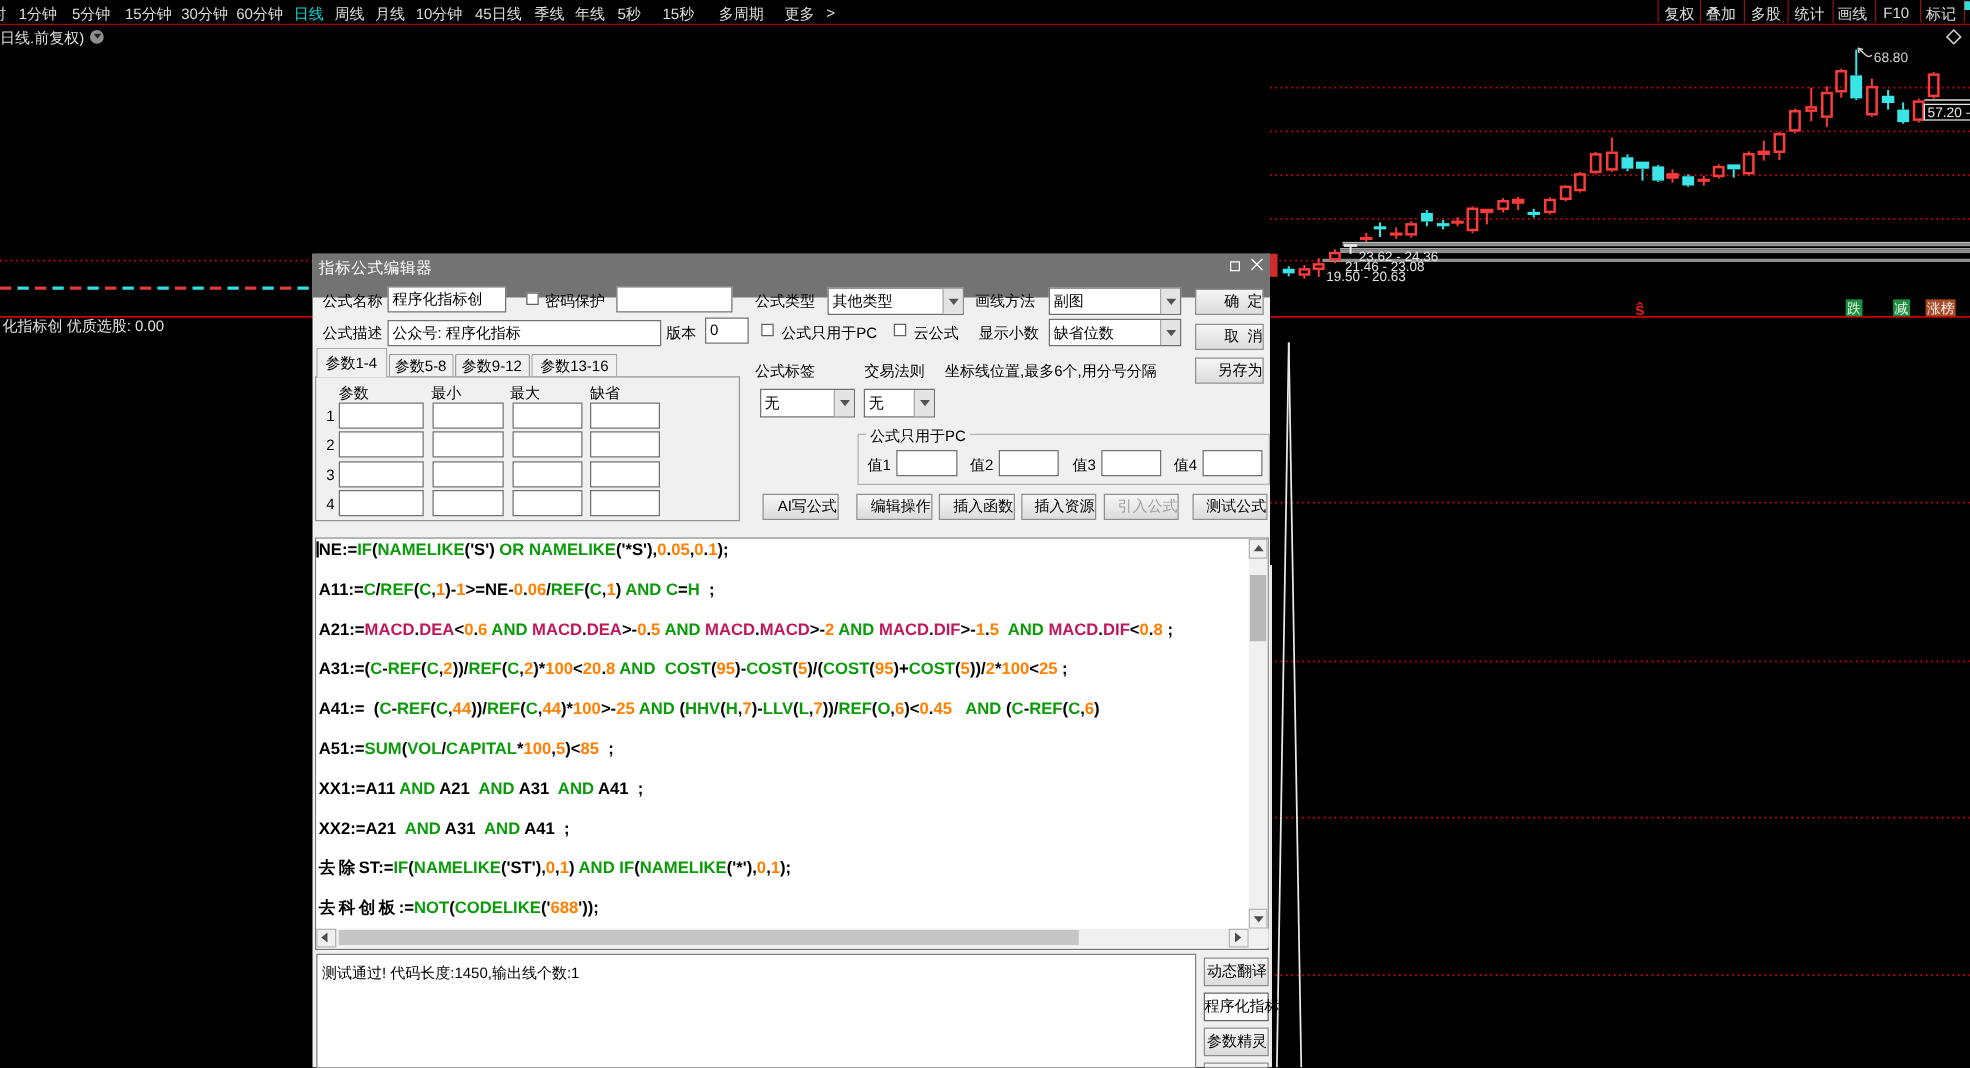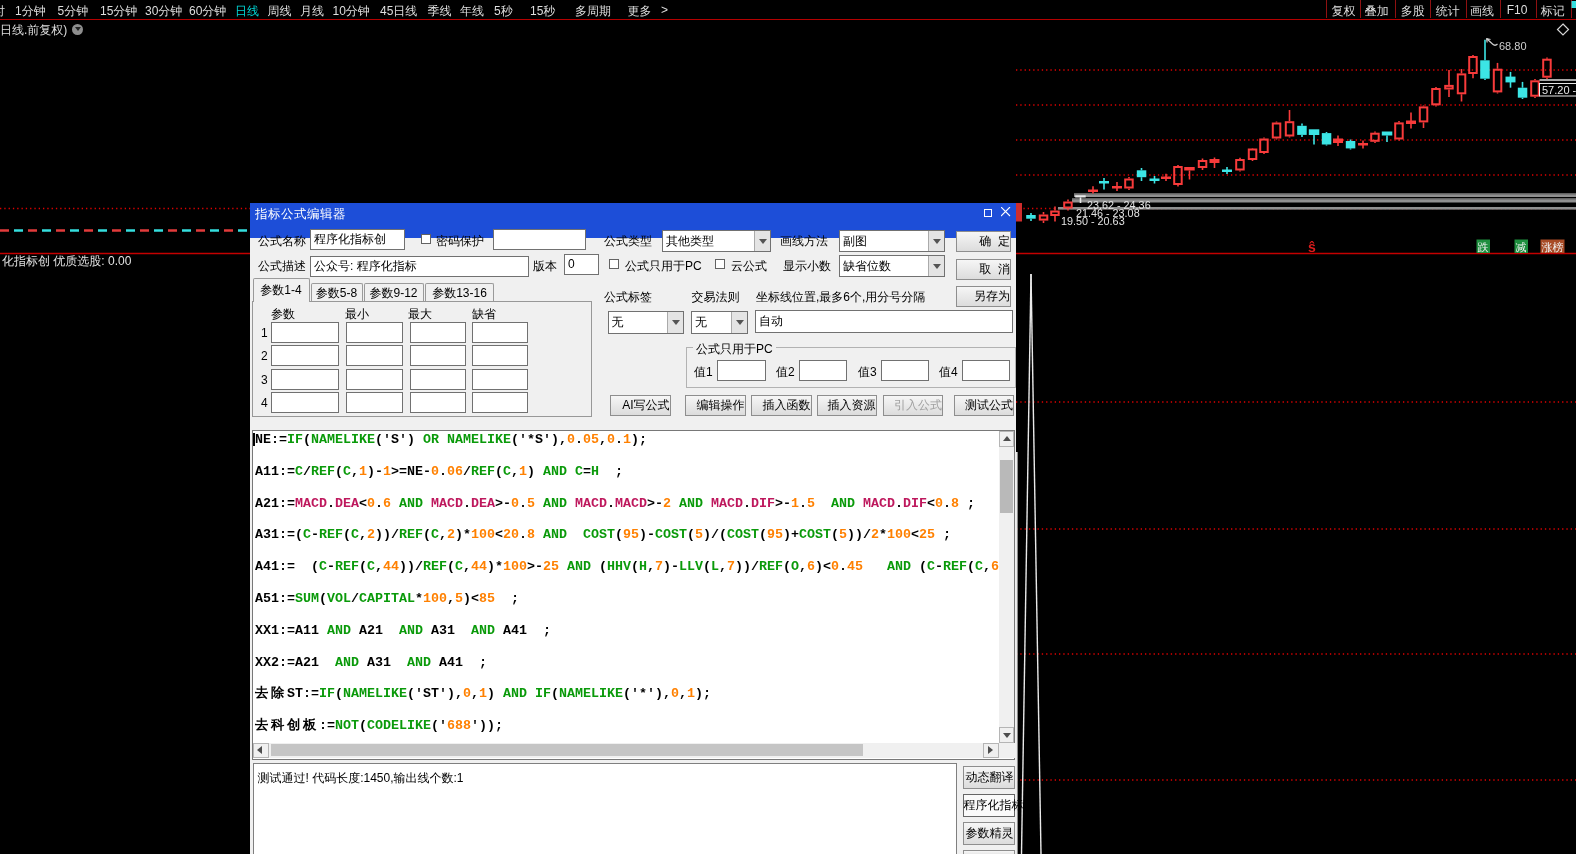--- a/index.html
+++ b/index.html
@@ -1,33 +1,33 @@
 <!DOCTYPE html>
 <html><head><meta charset="utf-8"><style>
 *{margin:0;padding:0;box-sizing:border-box}
 body{width:1576px;height:854px;background:#000;overflow:hidden;position:relative;font-family:"Liberation Sans",sans-serif}
 .a{position:absolute}
 .ti{position:absolute;top:2.5px;font-size:12px;white-space:pre}
 .w{color:#dfdfdf}.cy{color:#00d8d8}
 .sep{position:absolute;top:0;width:1px;height:18px;background:#8f1111}
 
 #dlg{position:absolute;left:250px;top:203px;width:766px;height:651px;background:#f0f0f0;font-size:12px;color:#000}
-#tbar{position:absolute;left:0;top:0;width:766px;height:35px;background:#1d4ed8;color:#fff}
+#tbar{position:absolute;left:0;top:0;width:766px;height:35px;background:#737373;color:#fff}
 #tbar .t{position:absolute;left:5px;top:2.5px;font-size:12.5px;letter-spacing:0.5px}
 .lab{position:absolute;white-space:pre;font-size:12px}
 .inp{position:absolute;background:#fff;border:1px solid #717171;font-size:12px;line-height:19px;padding-left:3px;white-space:pre;overflow:hidden}
 .sel{position:absolute;background:#fff;border:1px solid #717171;font-size:12px;line-height:20px;padding-left:3px;white-space:pre}
 .sel .ar{position:absolute;right:0;top:0;bottom:0;width:16px;background:#e4e4e4;border-left:1px solid #aaa}
 .sel .ar:after{content:"";position:absolute;left:4px;top:8px;border:4px solid transparent;border-top:5px solid #545454}
 .btn{position:absolute;background:linear-gradient(#f6f6f6,#dcdcdc);border:1px solid #8e8e8e;border-radius:0;font-size:12px;text-align:right;white-space:pre}
 .cb{position:absolute;width:10px;height:10px;background:#fff;border:1px solid #636363}
 .tab{position:absolute;background:#f0f0f0;border:1px solid #9a9a9a;border-bottom:none;border-radius:2px 2px 0 0;font-size:12px;text-align:center}
 .gb{position:absolute;border:1px solid #989898}
 .fs{position:absolute;border:1px solid #b2b2b2}
-.cl{position:absolute;left:2px;white-space:pre;font-family:Liberation Mono, monospace;font-weight:bold;font-size:13.333px;line-height:14px;height:14px;color:#000}
+.cl{position:absolute;left:2px;white-space:pre;font-family:Liberation Sans, sans-serif;font-weight:bold;font-size:13.333px;line-height:14px;height:14px;color:#000}
 .cl .g{color:#0a9a0a}.cl .o{color:#ff8000}.cl .b{color:#be185d}
 .cj{letter-spacing:2.667px}
 .sb{background:#f0f0f0}
 .sbtn{position:absolute;background:#f0f0f0;border:1px solid #b5b5b5}
 .tri{position:absolute;width:0;height:0;border:4px solid transparent}
 </style></head>
 <body>
 
 <div class="a" style="left:0;top:0;width:1576px;height:18px;background:#000">
     <span class="ti w" style="left:-7.0px">时</span>
@@ -290,21 +290,20 @@
       <div class="inp" style="left:219.0px;top:66.5px;width:56px;height:21px"></div>
       <div class="lab" style="left:8px;top:94.0px">4</div>
       <div class="inp" style="left:18.0px;top:90.0px;width:68px;height:21px"></div>
       <div class="inp" style="left:93.0px;top:90.0px;width:57px;height:21px"></div>
       <div class="inp" style="left:156.5px;top:90.0px;width:56px;height:21px"></div>
       <div class="inp" style="left:219.0px;top:90.0px;width:56px;height:21px"></div>
 </div>
 
 <div class="sel" style="left:357.5px;top:108px;width:76.5px;height:22.5px">无<span class="ar"></span></div>
 <div class="sel" style="left:441px;top:108px;width:56.5px;height:22.5px">无<span class="ar"></span></div>
-<div class="inp" style="left:505px;top:107px;width:258px;height:23px;line-height:21px">自动</div>
 
 <div class="fs" style="left:435.5px;top:143.5px;width:330px;height:41px"></div>
 <div class="lab" style="left:443px;top:138px;background:#f0f0f0;padding:0 3px">公式只用于PC</div>
 <div class="lab" style="left:444px;top:161px">值1</div>
 <div class="inp" style="left:467px;top:157px;width:49px;height:21px"></div>
 <div class="lab" style="left:526px;top:161px">值2</div>
 <div class="inp" style="left:549px;top:157px;width:48px;height:21px"></div>
 <div class="lab" style="left:608px;top:161px">值3</div>
 <div class="inp" style="left:630.5px;top:157px;width:48px;height:21px"></div>
 <div class="lab" style="left:689px;top:161px">值4</div>

